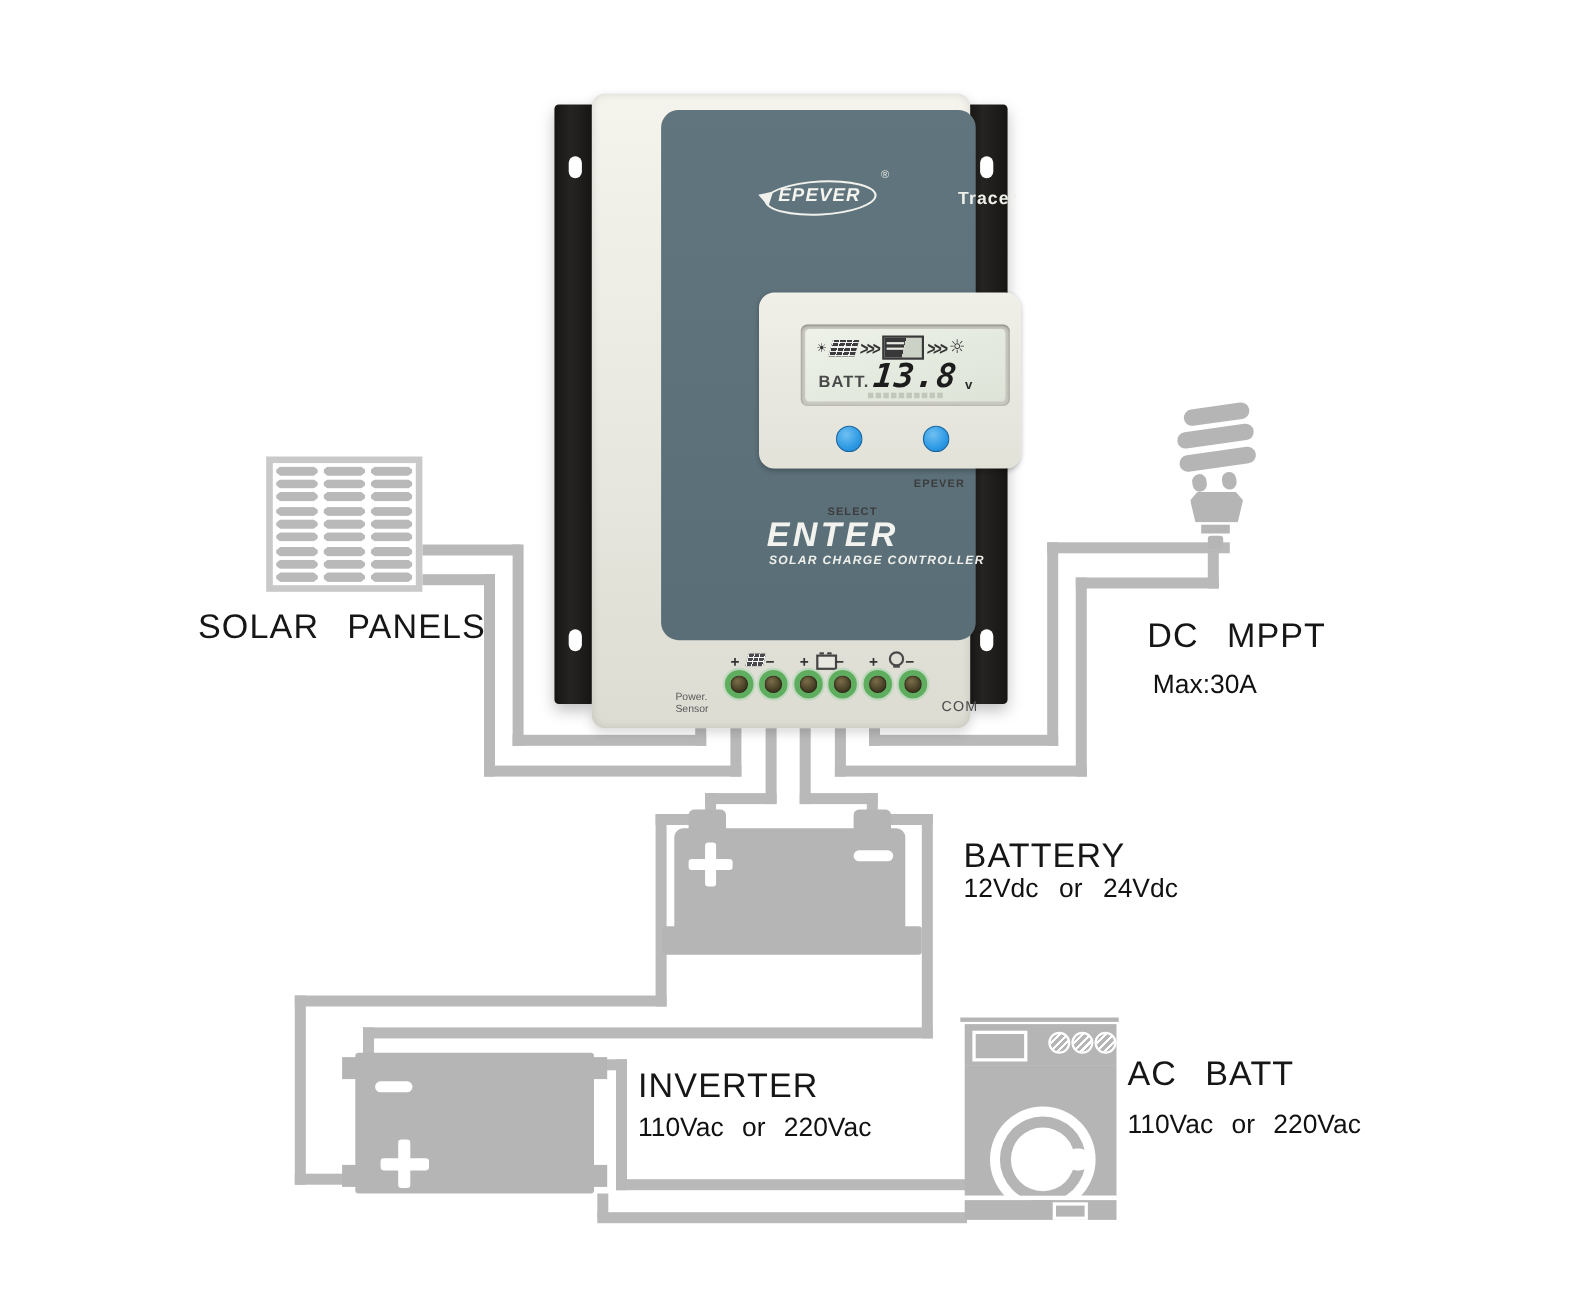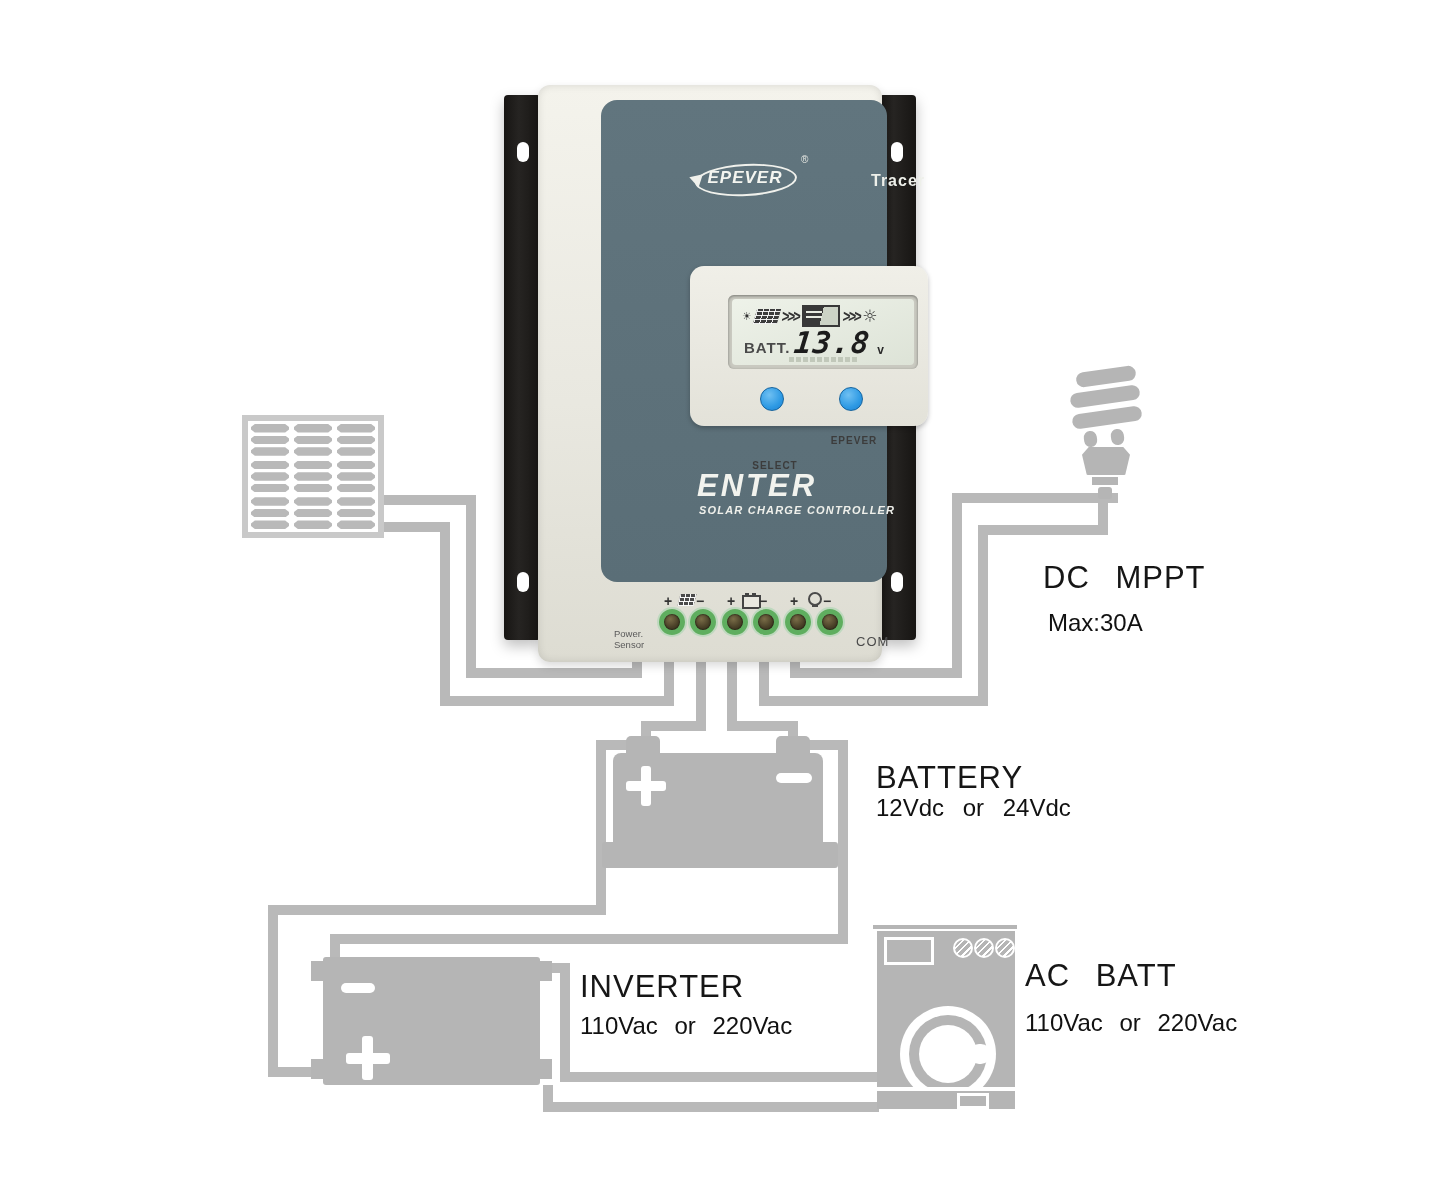--- a/index.html
+++ b/index.html
@@ -273,20 +273,21 @@
         <div class="sp-bar"></div>
         <div class="sp-bar"></div>
         <div class="sp-bar"></div>
       </div>
       <div class="sp-cell">
         <div class="sp-bar"></div>
         <div class="sp-bar"></div>
         <div class="sp-bar"></div>
       </div>
     </div>
+  <div class="big-title" style="left:180px;top:552px;">SOLAR PANELS</div>
 
   <div class="bulb icon-layer">
     <div class="bar" style="left:14px;top:4px;width:60px;height:15px;"></div>
     <div class="bar" style="left:8px;top:24px;width:70px;height:15px;"></div>
     <div class="bar" style="left:10px;top:45px;width:70px;height:15px;"></div>
     <div class="leg" style="left:22px;top:66px;width:13px;height:16px;"></div>
     <div class="leg" style="left:49px;top:64px;width:13px;height:16px;"></div>
     <div class="base" style="left:20px;top:82px;width:48px;height:28px;"></div>
     <div style="left:30px;top:112px;width:26px;height:8px;"></div>
     <div style="left:36px;top:122px;width:14px;height:12px;border-radius:3px;"></div>

